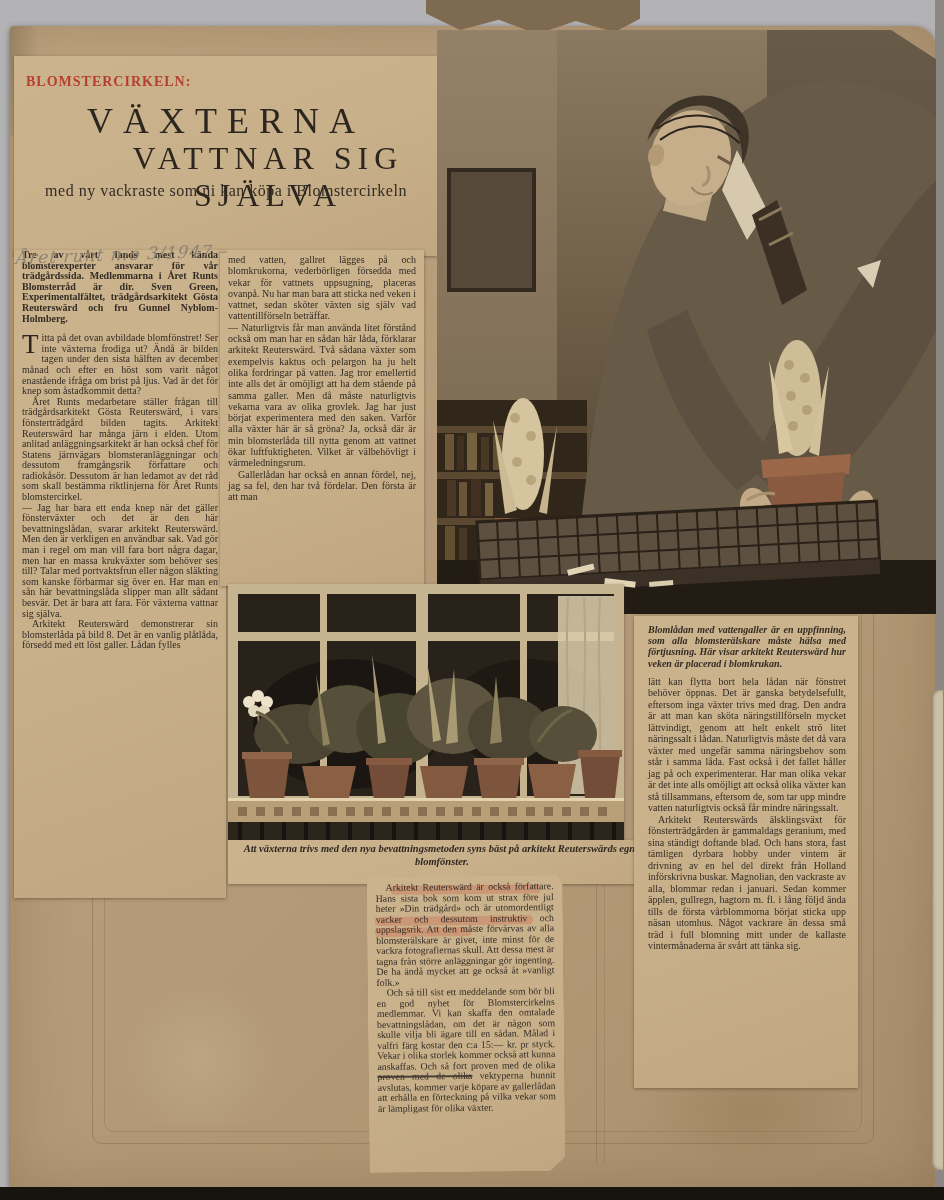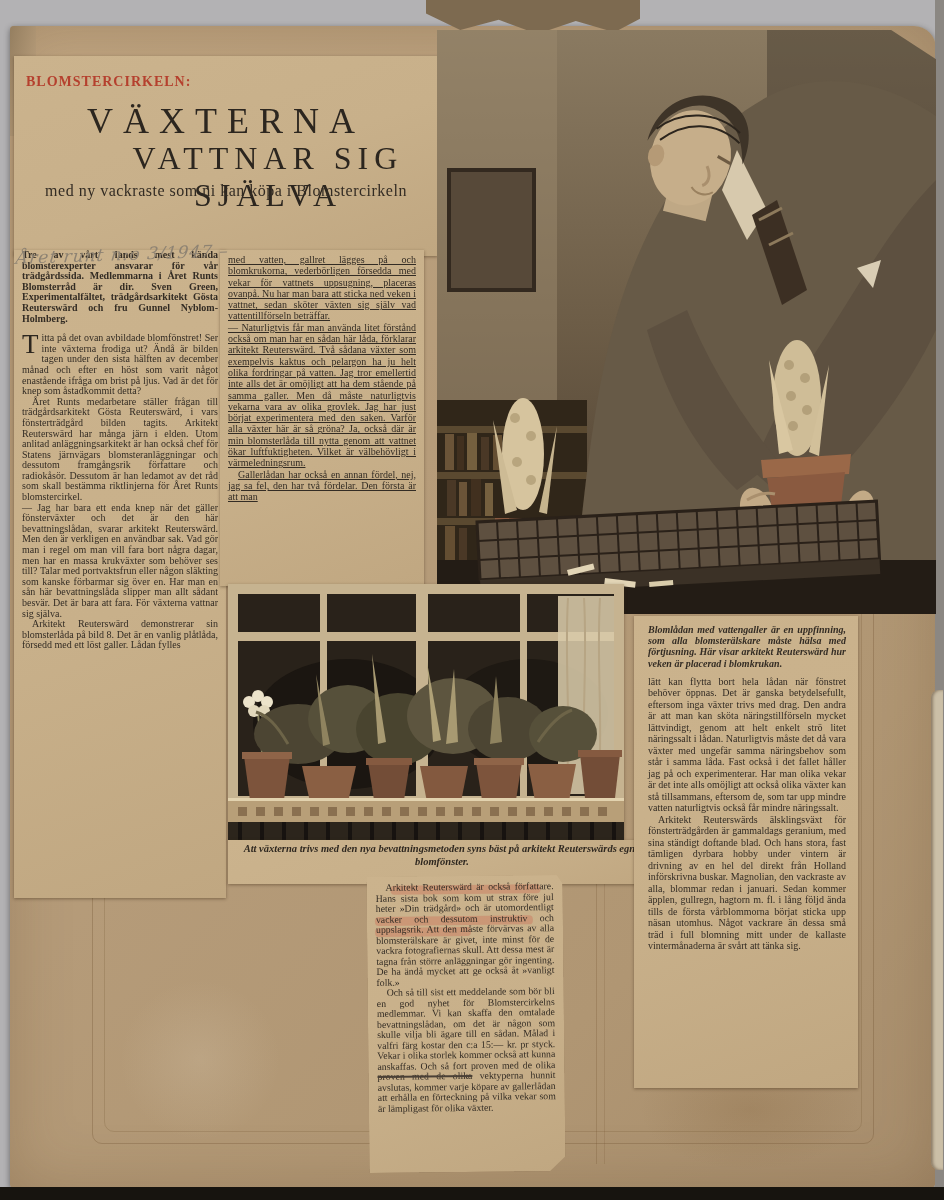--- a/index.html
+++ b/index.html
@@ -51,21 +51,21 @@
 
   
   .clip p{margin:0;text-align:justify;}
   .bodytext p{font-size:10px;line-height:10.6px;color:#332c24;}
   .ind{text-indent:10px;}
   .clip-left{left:14px;top:250px;width:212px;height:648px;padding:0 8px;box-sizing:border-box;}
   .intro{margin-top:38px;font-size:11px;line-height:14px;font-weight:bold;text-align:justify;color:#2f2820;}
   .clip-left .body{margin-top:9px;}
   .dropcap{float:left;font-size:27px;line-height:21px;padding:1px 3px 0 0;color:#2c261f;}
 
-  .clip-mid{left:220px;top:250px;width:204px;height:336px;padding:4px 8px;box-sizing:border-box;text-decoration:underline;}
+  .clip-mid{left:220px;top:250px;width:204px;height:336px;padding:4px 8px;box-sizing:border-box;}
   .clip-mid p{font-size:10px;line-height:11.3px;}
 
   .clip-photo2{left:228px;top:584px;width:396px;height:256px;padding:0;background:#262019;}
   .clip-caption{left:228px;top:840px;width:428px;height:44px;padding:3px 10px;box-sizing:border-box;}
   .caption-text{font-size:10.5px;line-height:12.5px;font-weight:bold;font-style:italic;
     text-align:center !important;color:#2f2820;}
 
   .clip-right{left:634px;top:616px;width:224px;height:472px;padding:8px 12px 8px 14px;box-sizing:border-box;}
   .clip-right p{font-size:10px;line-height:11.5px;}
   .photo-cap-ital{font-style:italic;font-weight:bold;line-height:11.2px !important;margin-bottom:7px !important;}

